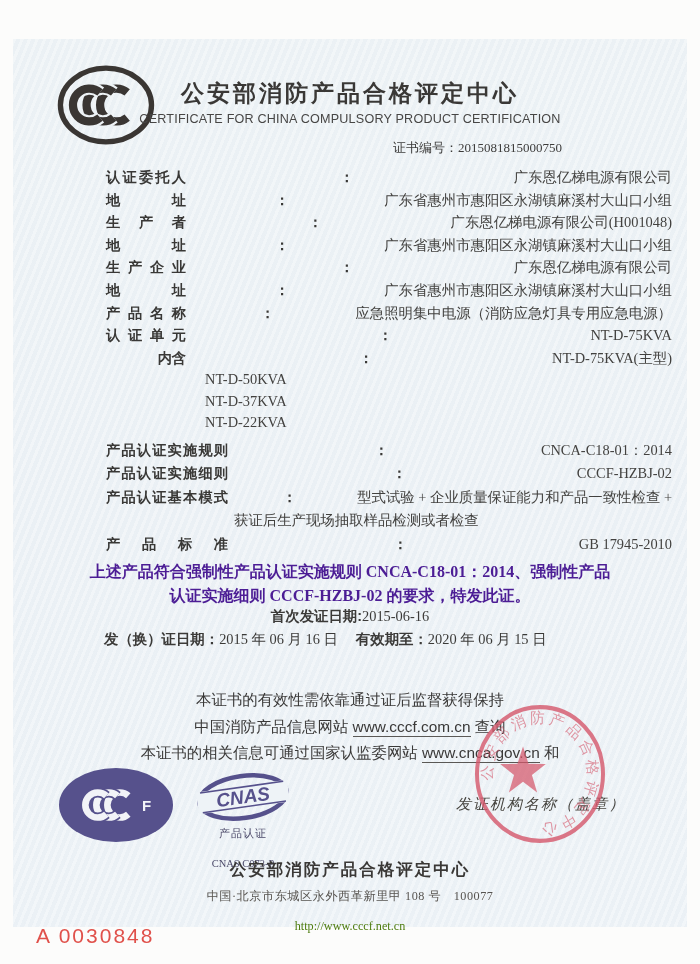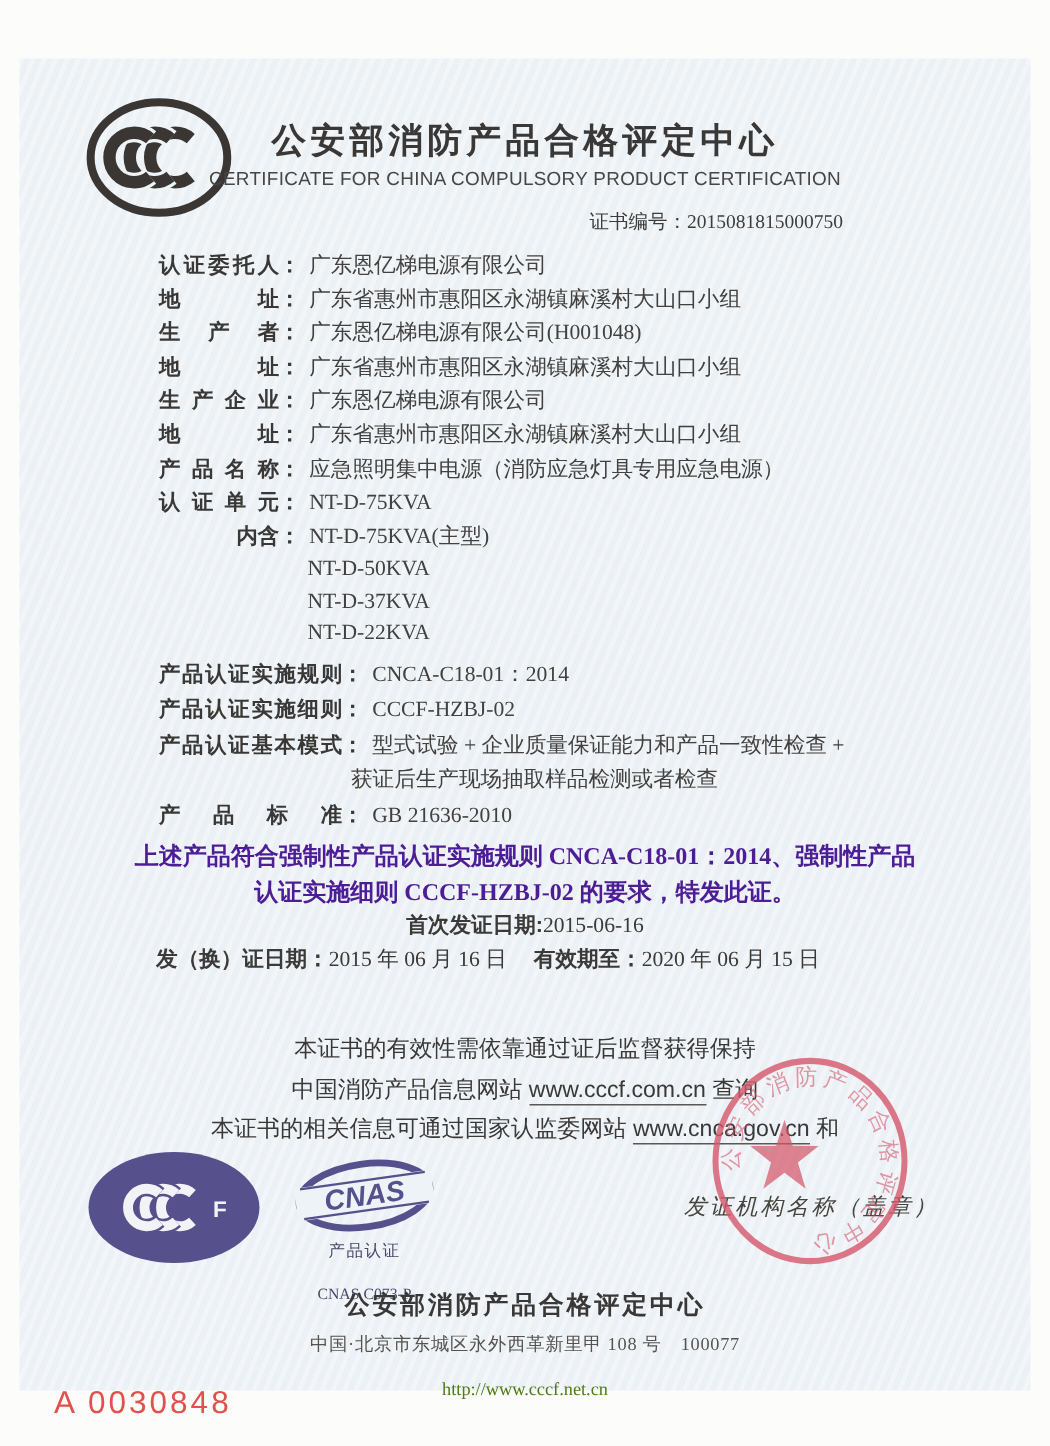--- a/index.html
+++ b/index.html
@@ -23,21 +23,21 @@
 
   
   .ccc-mark{left:42px;top:56px;width:126px;height:98px;}
   .title-cn{top:78px;font-size:23px;font-weight:700;letter-spacing:3px;color:#3a3836;}
   .title-en{top:112px;font-size:12.6px;color:#474645;letter-spacing:.2px;}
   .cert-no{left:393px;top:139px;font-size:13px;color:#3d3c3b;}
   .cert-no .num{font-family:"Liberation Serif", serif;}
 
   
   .info{left:106px;top:166px;width:566px;font-size:14.2px;color:#3e3d3c;}
-  .row{display:flex;line-height:22.6px;align-items:baseline;}
+  .row{display:flex;line-height:22.6px;align-items:baseline;justify-content:space-between;}
   .lbl{width:80px;font-weight:700;display:inline-block;text-align:justify;text-align-last:justify;flex:none;color:#393836;}
   .lbl2{width:122px;font-weight:700;display:inline-block;text-align:justify;text-align-last:justify;flex:none;color:#393836;}
   .lblr{width:80px;font-weight:700;display:inline-block;text-align:right;flex:none;color:#393836;}
   .colon{font-weight:700;flex:none;color:#393836;}
   .val{margin-left:6px;font-family:"Liberation Serif", serif;font-size:14.4px;color:#42413f;}
   .model-row{line-height:21.4px;margin-left:99px;font-family:"Liberation Serif", serif;font-size:14.4px;color:#42413f;}
   .spec-gap{margin-top:5px;}
   .spec-row{line-height:23.6px;}
   .cont-row{margin-left:128px;line-height:23.6px;font-family:"Liberation Serif", serif;font-size:14.4px;color:#42413f;}
 
@@ -155,21 +155,21 @@
     </div>
   <div class="row spec-row">
       <span class="lbl2">产品认证基本模式</span>
       <span class="colon">：</span>
       <span class="val">型式试验 + 企业质量保证能力和产品一致性检查 +</span>
     </div>
   <div class="cont-row">获证后生产现场抽取样品检测或者检查</div>
   <div class="row spec-row">
       <span class="lbl2">产品标准</span>
       <span class="colon">：</span>
-      <span class="val">GB 21636-2010</span>
+      <span class="val">GB 17945-2010</span>
     </div>
 </div>
 
 <div class="abs center statement">
   <div>上述产品符合强制性产品认证实施规则 CNCA-C18-01：2014、强制性产品</div>
   <div>认证实施细则 CCCF-HZBJ-02 的要求，特发此证。</div>
 </div>
 <div class="abs center first-issue"><span class="b">首次发证日期:</span><span class="d">2015-06-16</span></div>
 <div class="abs issue-line"><span class="b">发（换）证日期：</span><span class="d">2015 年 06 月 16 日</span><span class="b">有效期至：</span><span class="d">2020 年 06 月 15 日</span></div>
 

